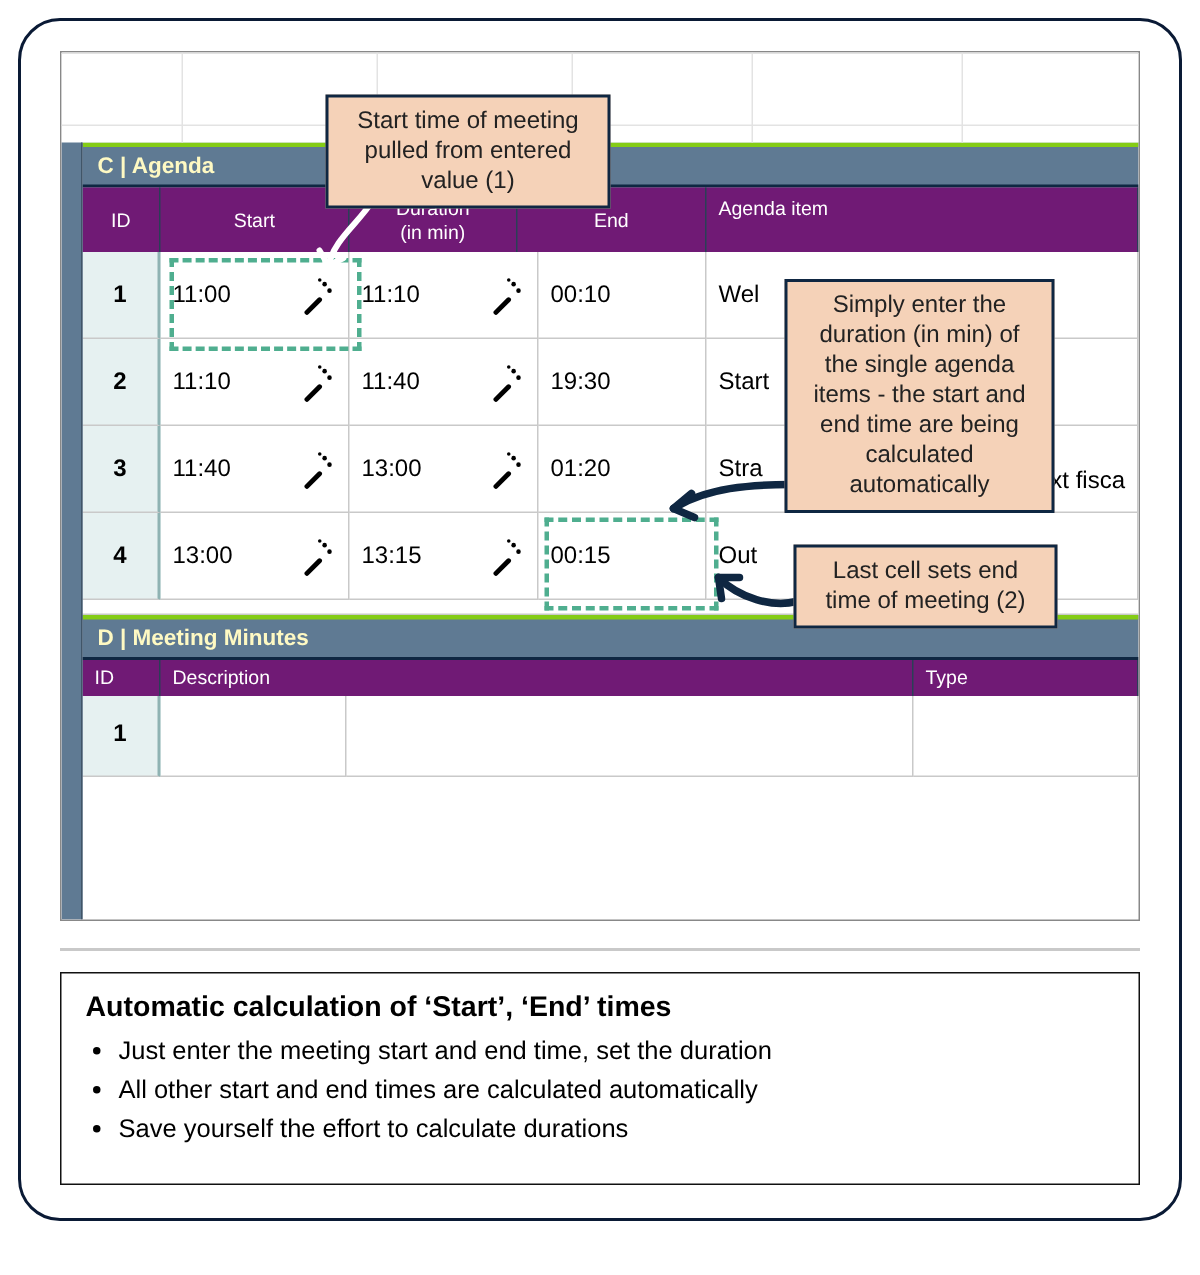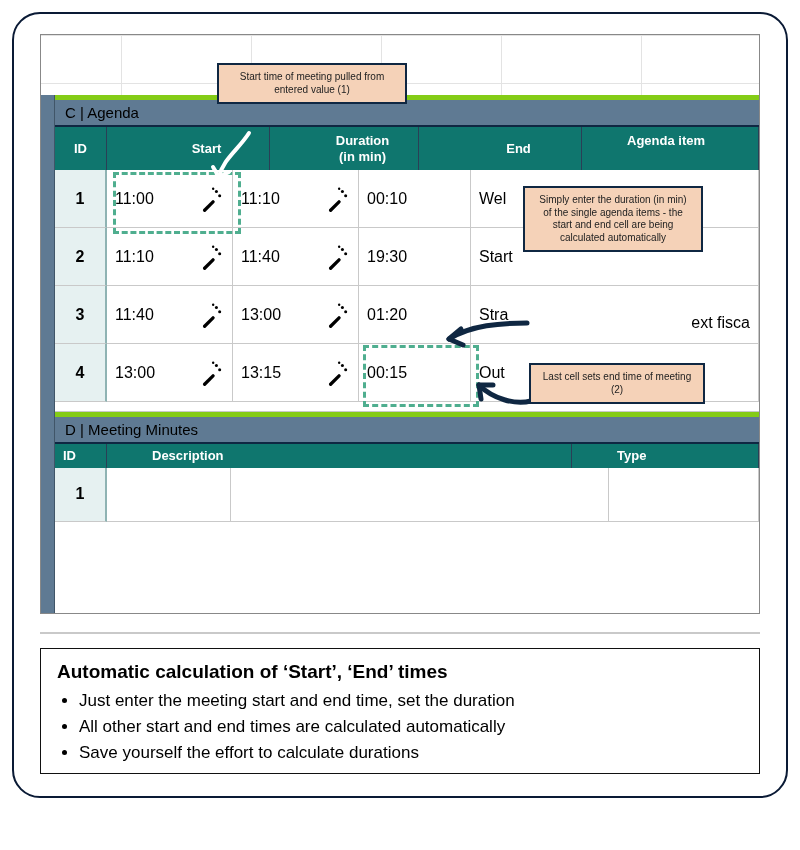--- a/index.html
+++ b/index.html
@@ -35,34 +35,33 @@
   .top-grid .gridline-h {
     position:absolute; left:0; right:0; border-top:1px solid #e3e3e3;
   }
 
   .indent {
     margin-left: 14px;
     margin-right: 0;
   }
   .section-bar {
     background: #5f7a93;
-    color: #000000;
-    font-weight: 400;
+    color: #fef9c3;
+    font-weight: 700;
     padding: 4px 10px;
     font-size: 15px;
     border-bottom: 2px solid #0f2742;
-    border-top: 5px solid #84cc16;
+    border-top: 3px solid #84cc16;
   }
   .head-row {
     display: flex;
-    background: #0f766e;
+    background: #701a75;
     color: #fff;
     font-size: 13px;
-    font-weight: 700;
-    gap: 37px;
+    font-weight: 400;
   }
   .head-row .cell {
     padding: 6px 8px;
     border-right: 1px solid #2a3f56;
     text-align: center;
     display:flex;
     align-items:center;
     justify-content:center;
     flex-direction:column;
     line-height:1.2;
@@ -115,21 +114,21 @@
     border-right:1px solid #c9c9c9;
     border-bottom:1px solid #c9c9c9;
     display:flex; align-items:center; padding:4px 8px;
   }
 
   
   .callout {
     position: absolute;
     background: #f5d2b8;
     border: 2px solid #0f2742;
-    font-size: 10px;
+    font-size: 16px;
     padding: 6px 10px;
     text-align: center;
     line-height: 1.25;
     color: #222;
     z-index: 30;
   }
   .dashed-box {
     position:absolute;
     border: 3px dashed #4fae8f;
     z-index: 20;
@@ -141,21 +140,21 @@
     pointer-events:none;
   }
 
   .divider {
     border: none;
     border-top: 2px solid #c9c9c9;
     margin: 18px 0 14px 0;
   }
   .info-box {
     border: 1.5px solid #111;
-    padding: 10px 16px 4px 16px;
+    padding: 10px 16px 20px 16px;
   }
   .info-box h3 {
     margin: 2px 0 8px 0;
     font-size: 19px;
     font-weight: 800;
   }
   .info-box ul {
     margin: 0;
     padding-left: 22px;
     font-size: 17px;
@@ -348,21 +347,21 @@
     <div class="dashed-box" style="left:322px; top:310px; width:116px; height:62px;"></div>
 
     <div class="callout" style="left:176px; top:28px; width:190px;">Start time of meeting pulled from entered value (1)</div>
 
     <svg class="arrow" style="left:168px; top:94px; width:50px; height:60px;" viewBox="0 0 50 60">
       <path d="M40 4 C 30 20, 14 30, 10 48" stroke="#fff" stroke-width="4" fill="none" stroke-linecap="round"></path>
       <path d="M10 48 l -6 -10 M10 48 l 10 -5" stroke="#fff" stroke-width="4" fill="none" stroke-linecap="round"></path>
       <path d="M40 4 C 30 20, 14 30, 10 48" stroke="#0f2742" stroke-width="0" fill="none"></path>
     </svg>
 
-    <div class="callout" style="left:482px; top:151px; width:180px;">Simply enter the duration (in min) of the single agenda items - the start and end cell are being calculated automatically</div>
+    <div class="callout" style="left:482px; top:151px; width:180px;">Simply enter the duration (in min) of the single agenda items - the start and end time are being calculated automatically</div>
 
     <svg class="arrow" style="left:400px; top:282px; width:90px; height:40px;" viewBox="0 0 90 40">
       <path d="M86 6 C 60 6, 30 8, 8 22" stroke="#0f2742" stroke-width="5" fill="none" stroke-linecap="round"></path>
       <path d="M8 22 l 12 -10 M8 22 l 14 6" stroke="#0f2742" stroke-width="5" fill="none" stroke-linecap="round"></path>
     </svg>
 
     <div class="callout" style="left:488px; top:328px; width:176px;">Last cell sets end time of meeting (2)</div>
 
     <svg class="arrow" style="left:428px; top:340px; width:66px; height:40px;" viewBox="0 0 66 40">
       <path d="M62 26 C 46 30, 24 24, 10 10" stroke="#0f2742" stroke-width="5" fill="none" stroke-linecap="round"></path>

